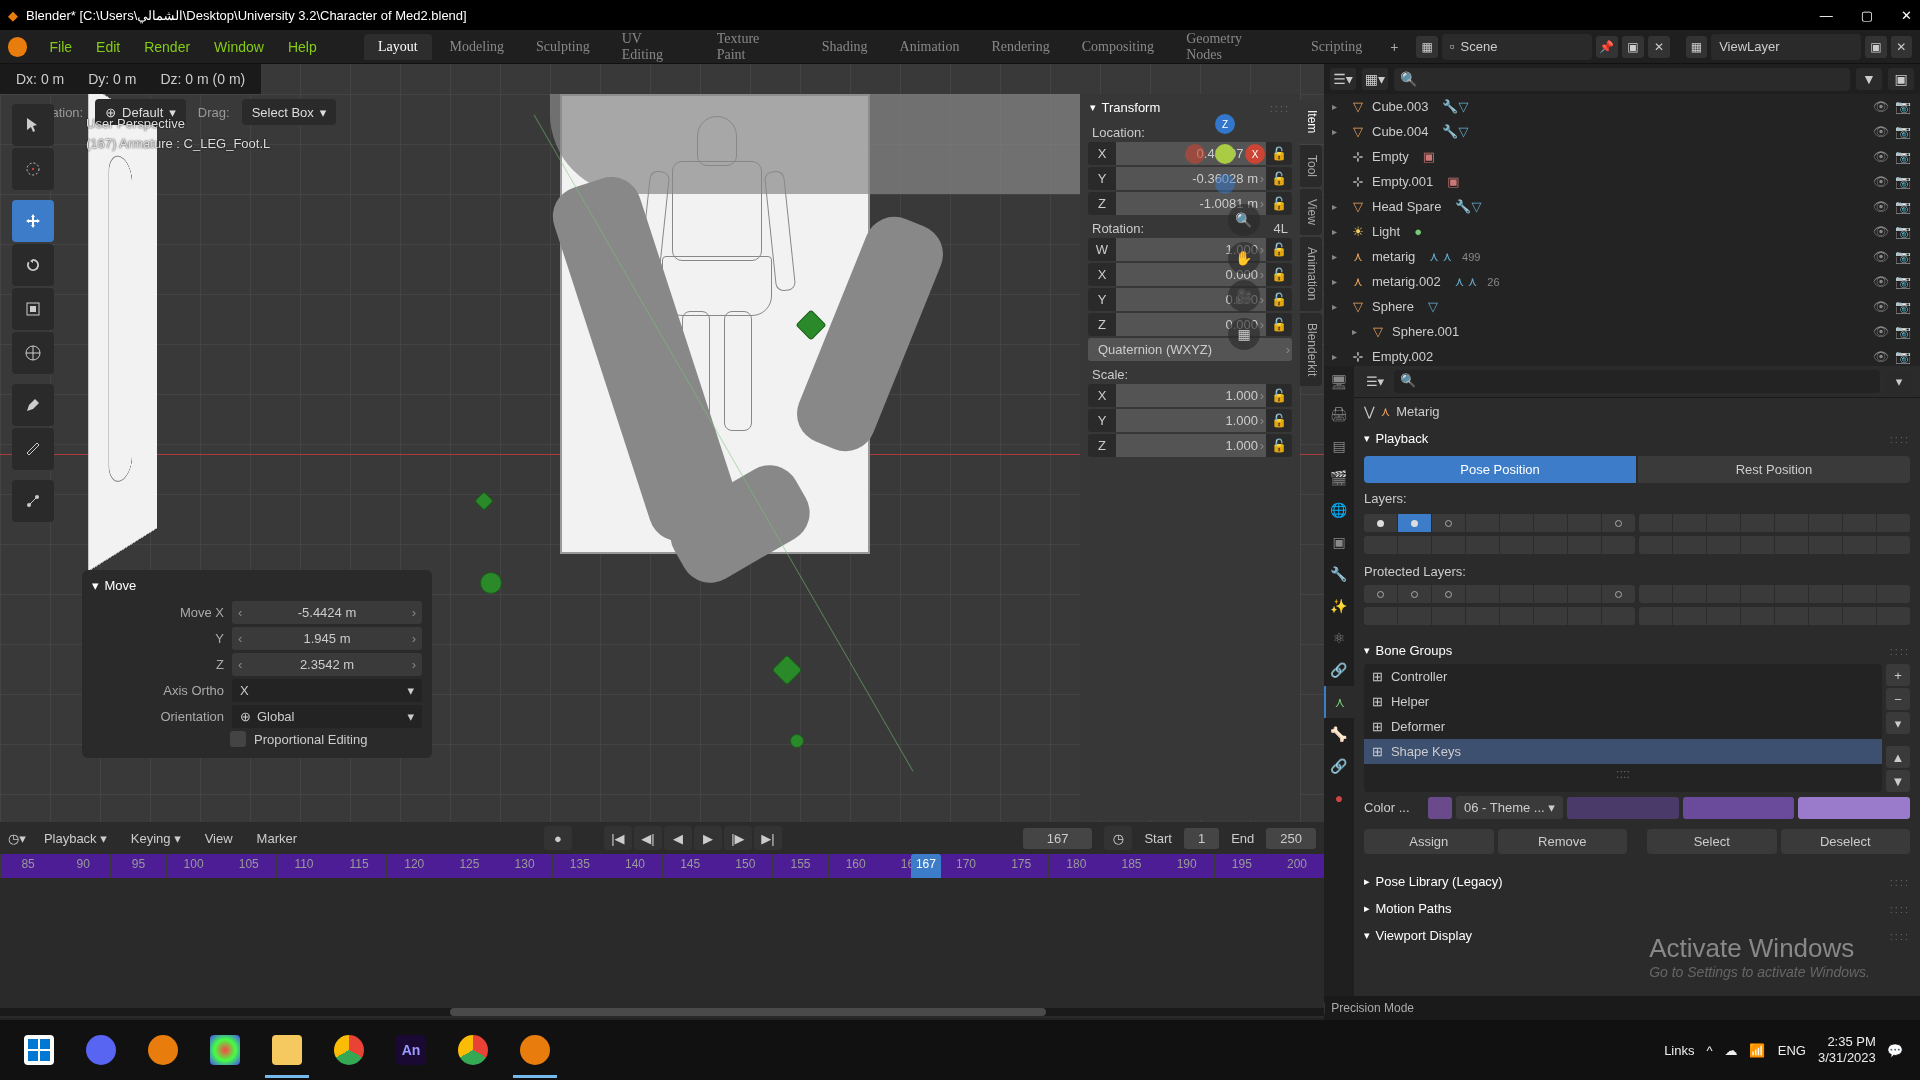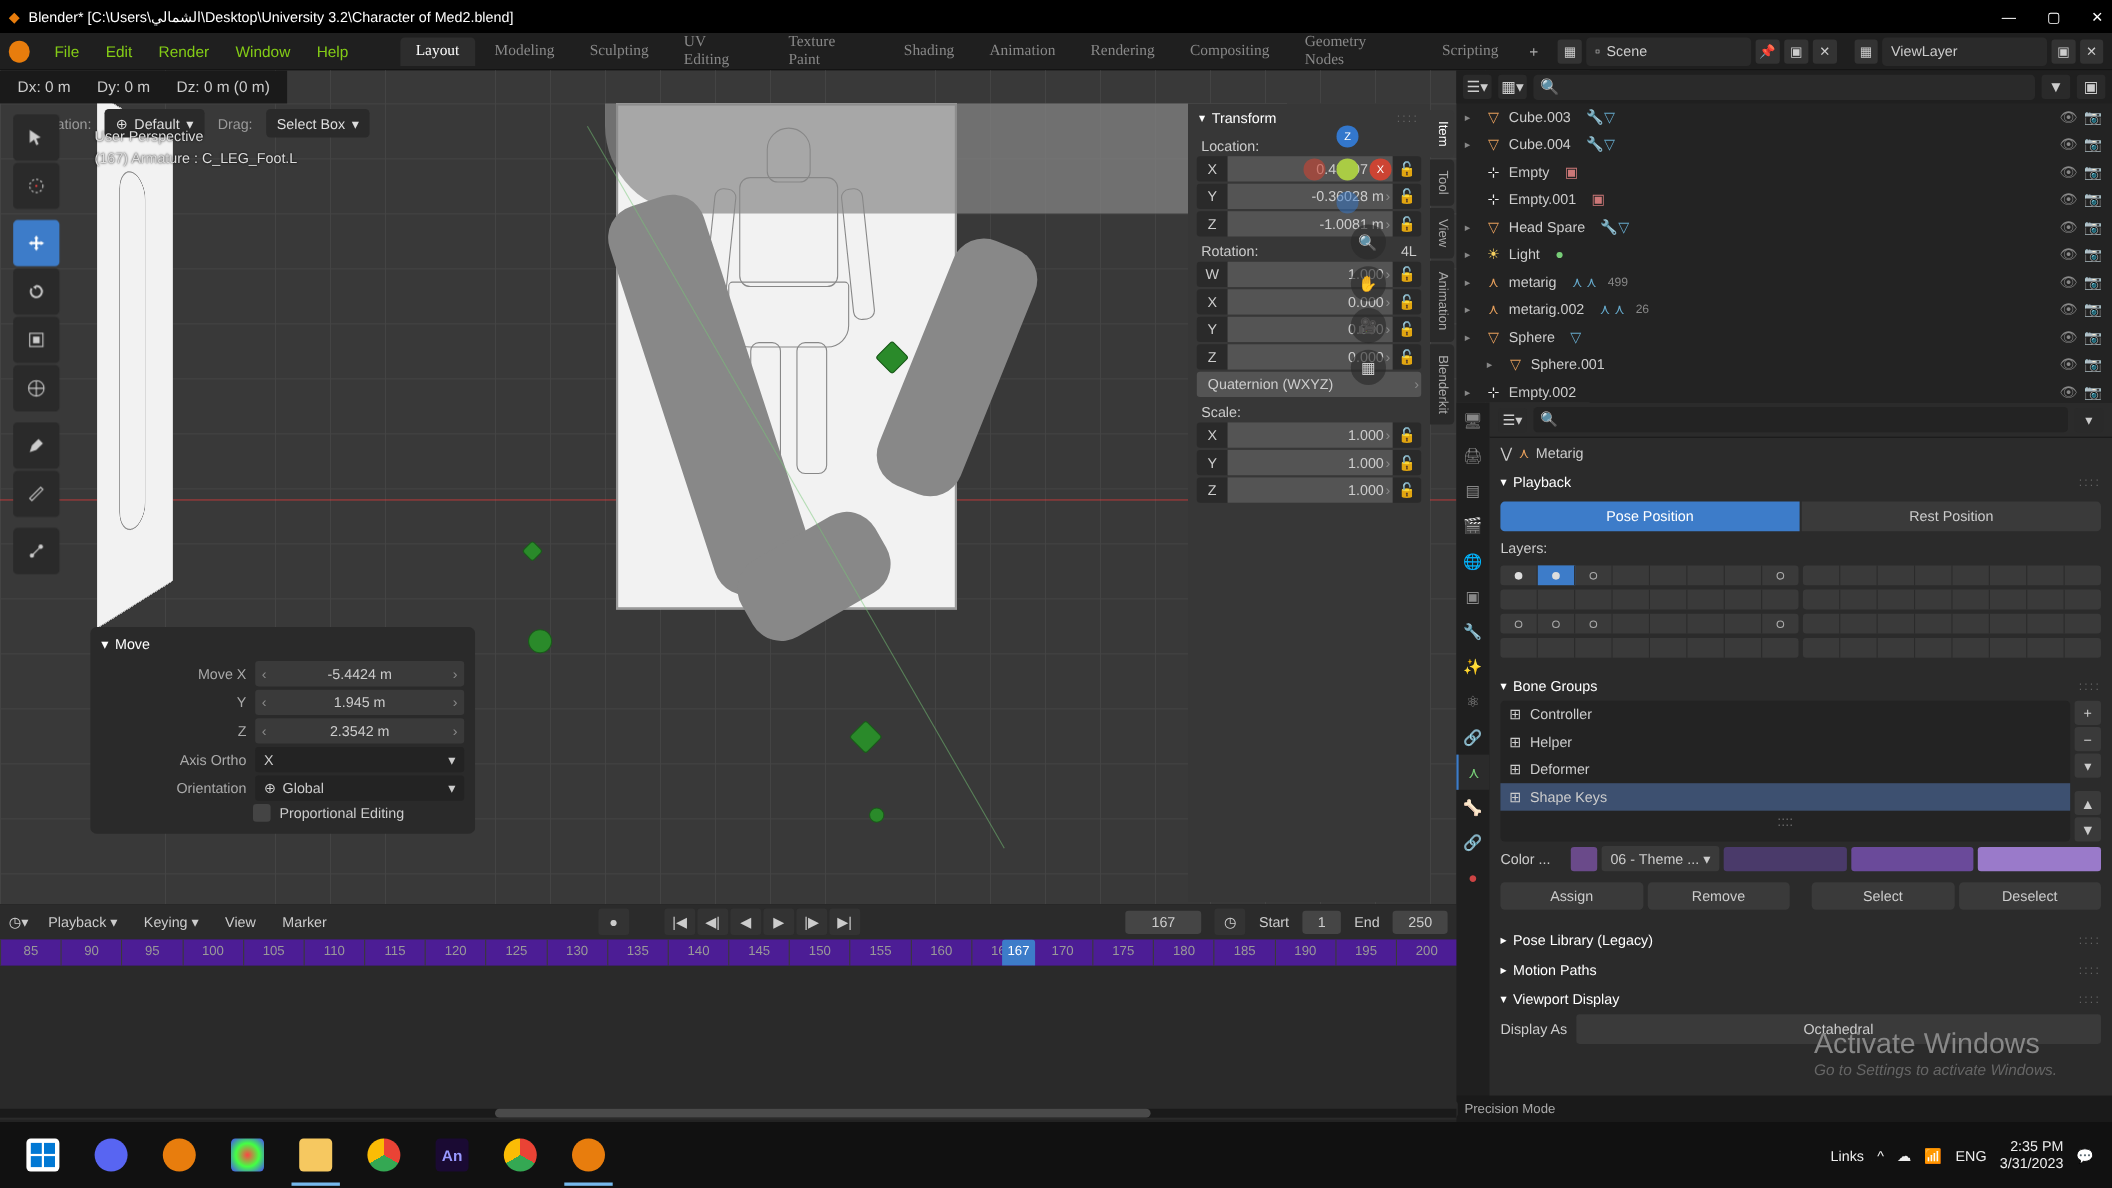--- a/index.html
+++ b/index.html
@@ -707,20 +707,21 @@
             <div class="layer-dot-cell"></div>
             <div class="layer-dot-cell"></div>
             <div class="layer-dot-cell"></div>
             <div class="layer-dot-cell"></div>
             <div class="layer-dot-cell"></div>
             <div class="layer-dot-cell"></div>
             <div class="layer-dot-cell"></div>
             <div class="layer-dot-cell"></div>
           </div>
       </div>
+      <div style="padding:6px 0 2px;">Protected Layers:</div>
       <div class="layer-grid">
         <div class="layer-block">
             <div class="layer-dot-cell">
               <span class="dot-hollow"></span>
             </div>
             <div class="layer-dot-cell">
               <span class="dot-hollow"></span>
             </div>
             <div class="layer-dot-cell">
               <span class="dot-hollow"></span>
@@ -827,24 +828,20 @@
     </div>
     <div class="panel-header">
       <span class="chev">▸</span>
       <span>Motion Paths</span>
       <span class="panel-drag">::::</span>
     </div>
     <div class="panel-header">
       <span class="chev">▾</span>
       <span>Viewport Display</span>
       <span class="panel-drag">::::</span>
-    </div>
-    <div class="panel-body" style="display:flex; gap:8px; align-items:center;">
-      <span>Display As</span>
-      <div class="btn-seg" style="flex:1; border-radius:3px;"><span>Octahedral</span></div>
     </div>
   </div>
 </div>
 
 <div class="timeline">
   <div class="tl-header">
     <span>◷▾</span>
     <span class="tl-menu"><span>Playback</span> ▾</span>
     <span class="tl-menu"><span>Keying</span> ▾</span>
     <span class="tl-menu">View</span>

